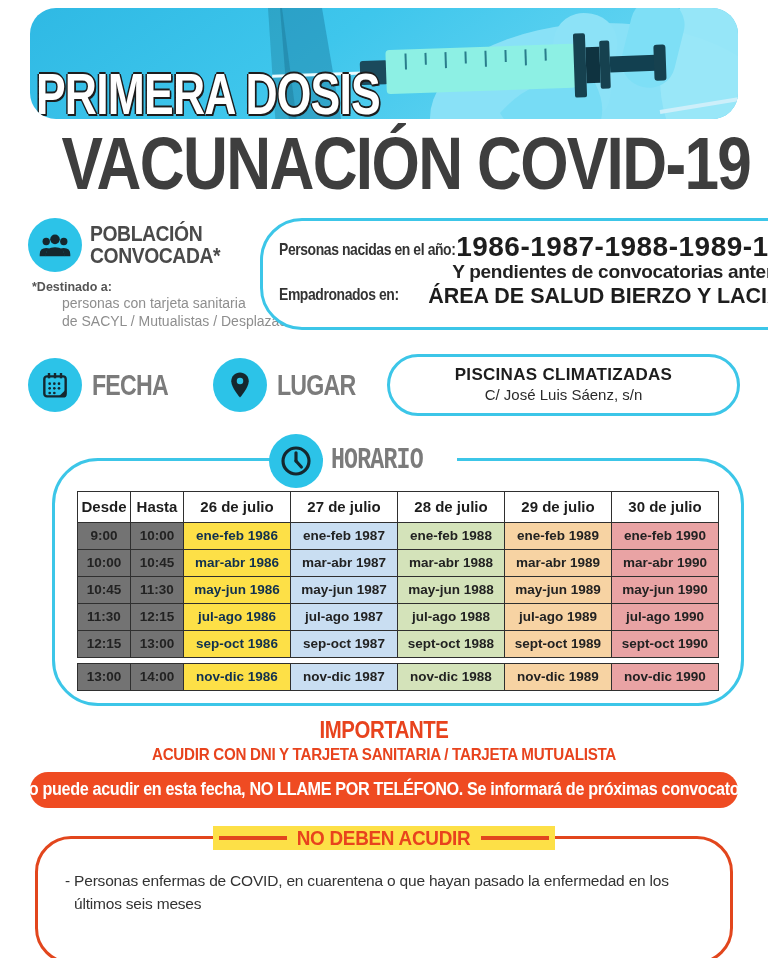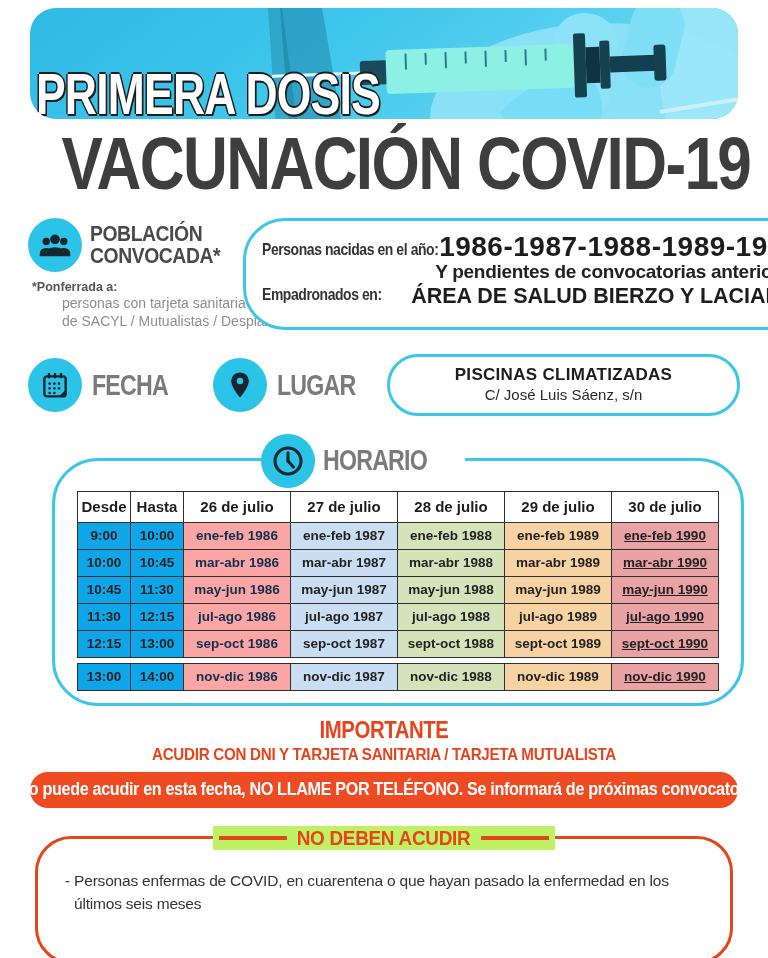--- a/index.html
+++ b/index.html
@@ -27,21 +27,21 @@
   
   .circle-ic {
     width:54px; height:54px; border-radius:50%; background:#2cc3e8;
     display:flex; align-items:center; justify-content:center; flex:none;
   }
   .gray-label { font-size:29px; font-weight:bold; color:#7b7b7b; letter-spacing:-1px;
     transform:scaleX(.8); transform-origin:left center; white-space:nowrap; }
   .cyan-box { border:3px solid #3cc6e8; background:#fff; }
 
   
-  .pob-row { display:flex; margin:12px 28px 0; gap:10px; }
+  .pob-row { display:flex; margin:12px 28px 0; gap:27px; }
   .pob-left { width:205px; flex:none; }
   .pob-head { display:flex; align-items:center; gap:8px; }
   .pob-title { font-size:22px; font-weight:bold; color:#4a4a4a; line-height:1.02; letter-spacing:-.5px;
     transform:scaleX(.88); transform-origin:left center; white-space:nowrap; }
   .pob-foot { margin:8px 0 0 4px; }
   .pob-foot .t { font-size:12.5px; font-weight:bold; color:#555; }
   .pob-foot .s { font-size:14px; color:#8e8e8e; line-height:1.3; margin-left:10px; white-space:nowrap;padding-left:20px; }
   .pob-box { flex:1; border-radius:42px; padding:10px 14px 8px 16px; }
   .pb-line1 { display:flex; align-items:flex-end; }
   .pb-label { font-size:17px; font-weight:bold; color:#333; letter-spacing:-.5px;
@@ -60,52 +60,52 @@
   .lugar-box .n { font-size:17px; font-weight:bold; color:#1d1d1d; letter-spacing:.3px; }
   .lugar-box .a,.lugar-box .c { font-size:15px; color:#2a2a2a; line-height:1.3; }
   .fl-row .gray-label { margin-left:10px; }
   .pin-wrap { margin-left:26px; }
 
   
   .hor-wrap { position:relative; margin:42px 24px 0 52px; width:692px; border:3px solid #3cc6e8;
     border-radius:46px; padding:16px 0 12px; }
   .hor-title { position:absolute; top:-27px; left:0; right:0; display:flex; align-items:center;
     justify-content:center; transform:translateX(-35px); pointer-events:none; }
-  .hor-title .txt-bg { background:#fff; padding:0 12px 0 8px; height:54px; display:flex; align-items:center; }
+  .hor-title .txt-bg { background:#fff; padding:0 12px 0 8px; height:54px; display:flex; align-items:center;font-family:Liberation Mono, monospace; }
   .hor-table { margin:14px auto 0; border-collapse:collapse; }
   .hor-table th, .hor-table td { border:1.6px solid #2f2f2f; text-align:center; vertical-align:middle; }
   .hor-table th { background:#fff; font-size:15px; font-weight:bold; color:#1d1d1d; height:31px; }
   .hor-table td { font-size:13.5px; font-weight:bold; color:#222; height:27px; }
   .hor-table .w-desde { width:53px; } .hor-table .w-hasta { width:53px; }
   .hor-table .w-day { width:107px; }
-  .hor-table td:nth-child(1), .hor-table td:nth-child(2) { background:#0ea5e9; }
-  .hor-table td:nth-child(3) { background:#fca5a5; color:#10304f; }
+  .hor-table td:nth-child(1), .hor-table td:nth-child(2) { background:#737373; }
+  .hor-table td:nth-child(3) { background:#fde047; color:#10304f; }
   .hor-table td:nth-child(4) { background:#c9def2; }
   .hor-table td:nth-child(5) { background:#d4e3ba; }
   .hor-table td:nth-child(6) { background:#f7d3a3; }
-  .hor-table td:nth-child(7) { background:#e9a3a4;text-decoration:underline; }
+  .hor-table td:nth-child(7) { background:#e9a3a4; }
   .hor-table tr.spacer td { border:none; background:#fff; height:6px; padding:0; }
 
   
   .imp { text-align:center; margin-top:10px; }
   .imp-title { font-size:24px; font-weight:bold; color:#e8431d; letter-spacing:-.5px;
     transform:scaleX(.85); transform-origin:center; }
   .imp-sub { font-size:16.5px; font-weight:bold; color:#e8431d; letter-spacing:-.3px; margin-top:1px;
     transform:scaleX(.92); transform-origin:center; }
   .banner { margin:8px 30px 0; background:#ef4b22; border-radius:22px; height:36px;
     display:flex; align-items:center; justify-content:center; }
   .banner span { color:#fff; font-size:18px; font-weight:bold; letter-spacing:-.4px; white-space:nowrap;
     transform:scaleX(.9); }
 
   
   .nda { position:relative; margin:28px 35px 0; border:3.5px solid #e2461d; border-radius:36px;
     padding:30px 24px 26px 22px; min-height:128px; }
   .nda-title-row { position:absolute; top:-13px; left:0; right:0; display:flex; align-items:center;
     justify-content:center; }
-  .nda-title-row .bg { background:#bef264; display:flex; align-items:center; padding:0 6px; }
+  .nda-title-row .bg { background:#fde047; display:flex; align-items:center; padding:0 6px; }
   .nda-dash { width:68px; height:3.5px; background:#e2461d; }
   .nda-title { font-size:21px; font-weight:bold; color:#e8431d; letter-spacing:-.3px;
     transform:scaleX(.9); white-space:nowrap; }
   .nda-item { font-size:15.5px; color:#333; line-height:1.5; letter-spacing:-.2px;
     padding-left:14px; text-indent:-9px; }
 </style>
 </head>
 <body>
 
 <div class="hero">
@@ -165,21 +165,21 @@
           <circle cx="18.2" cy="9.5" r="2.6"></circle>
             <path d="M22.8,18.5 q0,-4.4 -4.6,-4.4 q-1.4,0 -2.4,0.5 q2.6,1.6 2.6,3.9 v1.5 h4.4z"></path>
         </svg>
       </div>
       <div class="pob-title">
         <span>POBLACIÓN</span><br>
         <span>CONVOCADA*</span>
       </div>
     </div>
     <div class="pob-foot">
-      <div class="t">*Ponferrada a:</div>
+      <div class="t">*Destinado a:</div>
       <div class="s">personas con tarjeta sanitaria</div>
       <div class="s">de SACYL / Mutualistas / Desplazados</div>
     </div>
   </div>
   <div class="pob-box cyan-box">
     <div class="pb-line1">
       <span class="pb-label">Personas nacidas en el año:</span>
       <span class="pb-years">1986-1987-1988-1989-1990</span>
     </div>
     <div class="pb-pending">Y pendientes de convocatorias anteriores</div>

